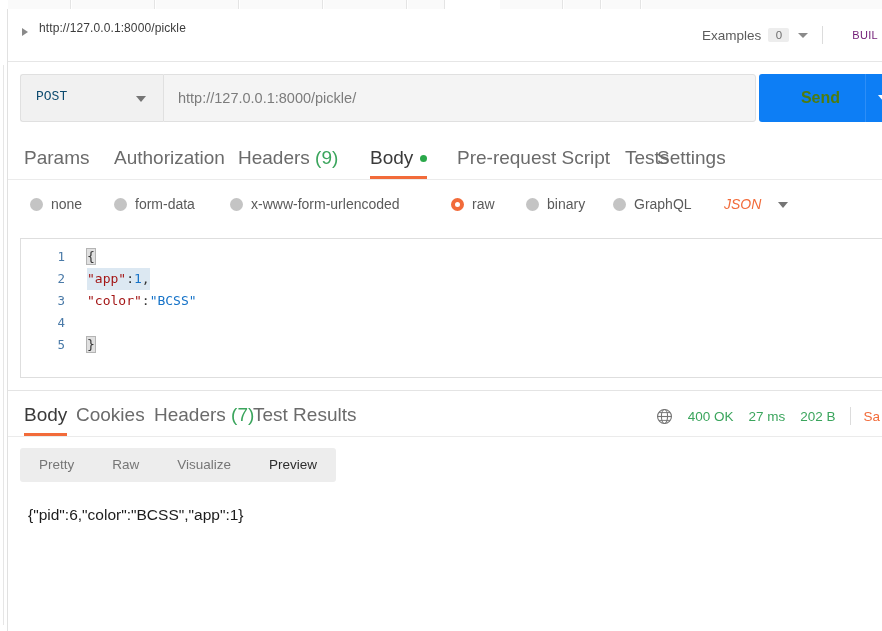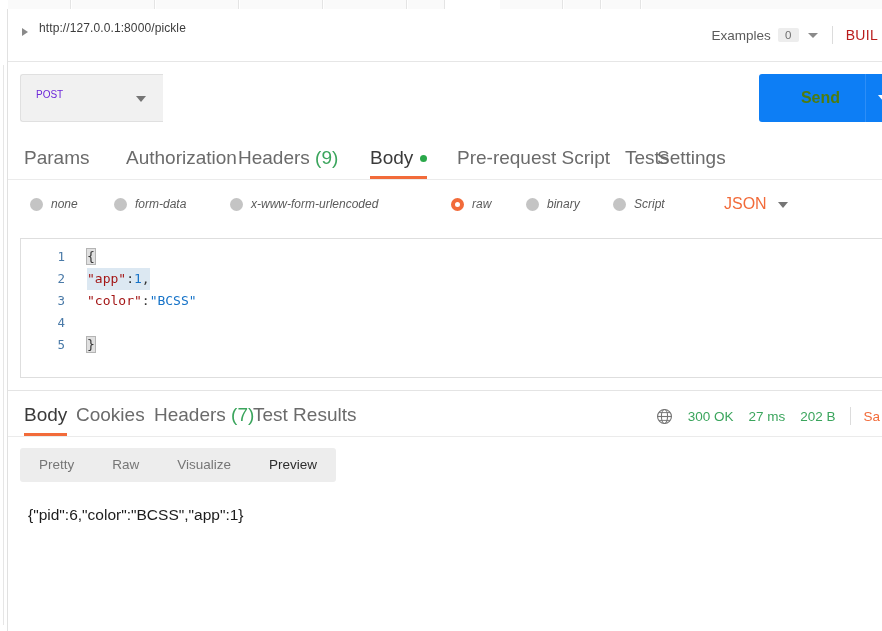--- a/index.html
+++ b/index.html
@@ -108,24 +108,25 @@
     border-left: 5px solid transparent;
     border-right: 5px solid transparent;
   }
   .hdr-divider {
     width: 1px;
     height: 18px;
     background: #dcdcdc;
     margin: 0 13px 0 14px;
   }
   .build-label {
-    font-size: 14px;
-    color: #b91c1c;
+    font-size: 11px;
+    color: #701a75;
     letter-spacing: 0.3px;
     white-space: nowrap;
+    margin-left: 16px;
   }
 
   
   .urlbar {
     position: absolute;
     left: 20px; top: 74px;
     width: 862px; height: 48px;
   }
   .method-box {
     position: absolute;
@@ -133,22 +134,23 @@
     width: 143px; height: 48px;
     background: #f1f1f1;
     border: 1px solid #e0e0e0;
     border-right: none;
     border-radius: 3px 0 0 3px;
     box-sizing: border-box;
   }
   .method-label {
     position: absolute;
     left: 15px; top: 14px;
-    font-size: 10px;
-    color: #6d28d9;
+    font-size: 13px;
+    color: #0c4a6e;
+    font-family: Liberation Mono, monospace;
   }
   .method-caret {
     position: absolute;
     right: 17px; top: 21px;
     width: 0; height: 0;
     border-top: 6px solid #757575;
     border-left: 5px solid transparent;
     border-right: 5px solid transparent;
   }
   .url-input {
@@ -258,31 +260,31 @@
     background: #c4c4c4;
     margin-right: 8px;
     flex: 0 0 auto;
     box-sizing: border-box;
   }
   .radio.on {
     background: #ffffff;
     border: 4px solid #f26b3a;
   }
   .bt-label {
-    font-size: 12px;
+    font-size: 14px;
     color: #5a5a5a;
-    font-style: italic;
   }
   .json-label {
     position: absolute;
     top: 0; height: 34px;
     line-height: 34px;
-    font-size: 16px;
+    font-size: 14px;
     color: #f26b3a;
     cursor: pointer;
+    font-style: italic;
   }
   .json-caret {
     position: absolute;
     top: 15px;
     width: 0; height: 0;
     border-top: 6px solid #757575;
     border-left: 5px solid transparent;
     border-right: 5px solid transparent;
     cursor: pointer;
   }
@@ -442,30 +444,31 @@
       <span class="hdr-divider"></span>
       <span class="build-label">BUIL</span>
     </div>
   </div>
 
   <div class="urlbar">
     <div class="method-box">
       <span class="method-label">POST</span>
       <span class="method-caret"></span>
     </div>
+    <input class="url-input" type="text" value="http://127.0.0.1:8000/pickle/" style="">
     <button class="send-btn"></button>
     <span class="send-label">Send</span>
     <div class="send-split">
       <span class="send-split-caret"></span>
     </div>
   </div>
 
   <div class="req-tabs" id="req-tabs">
       <div class="rtab" style="left: 16px;"><span>Params</span></div>
-      <div class="rtab" style="left: 106px; margin-left: 12px;"><span>Authorization</span></div>
+      <div class="rtab" style="left: 106px;"><span>Authorization</span></div>
       <div class="rtab" style="left: 230px;"><span>Headers</span><span class="count"> (9)</span></div>
       <div class="rtab active" style="left: 362px;"><span>Body</span><span class="dot"></span><span class="underline" style="background: rgb(242, 107, 58);"></span></div>
       <div class="rtab" style="left: 449px;"><span>Pre-request Script</span></div>
       <div class="rtab" style="left: 617px;"><span>Tests</span></div>
       <div class="rtab" style="left: 649px;"><span>Settings</span></div>
     </div>
 
   <div class="bodytypes" id="bodytypes">
       <div class="bt" style="left: 22px;">
         <span class="radio"></span>
@@ -482,21 +485,21 @@
       <div class="bt" style="left: 443px;">
         <span class="radio on" style="border-color: rgb(242, 107, 58);"></span>
         <span class="bt-label">raw</span>
       </div>
       <div class="bt" style="left: 518px;">
         <span class="radio"></span>
         <span class="bt-label">binary</span>
       </div>
       <div class="bt" style="left: 605px;">
         <span class="radio"></span>
-        <span class="bt-label">Script</span>
+        <span class="bt-label">GraphQL</span>
       </div>
       <div class="json-label" style="left: 716px;">JSON</div>
       <div class="json-caret" style="left: 770px;"></div>
     </div>
 
   <div class="editor">
     <div class="editor-lines" id="editor-lines">
         <div class="eline"><span class="lnum">1</span><span class="ecode"><span class="tok-brace">{</span></span></div>
         <div class="eline sel"><span class="lnum">2</span><span class="ecode"><span class="tok-key">"app"</span><span class="tok-punc">:</span><span class="tok-num">1</span><span class="tok-punc">,</span></span></div>
         <div class="eline"><span class="lnum">3</span><span class="ecode"><span class="tok-key">"color"</span><span class="tok-punc">:</span><span class="tok-str">"BCSS"</span></span></div>
@@ -509,21 +512,21 @@
 
   <div class="resp-tabs" id="resp-tabs">
     <div class="resp-status">
       <svg class="globe" viewBox="0 0 20 20">
         <circle cx="10" cy="10" r="8.2" fill="none" stroke="#757575" stroke-width="1.3"></circle>
         <ellipse cx="10" cy="10" rx="3.6" ry="8.2" fill="none" stroke="#757575" stroke-width="1.3"></ellipse>
         <line x1="1.8" y1="10" x2="18.2" y2="10" stroke="#757575" stroke-width="1.3"></line>
         <line x1="3.2" y1="5.4" x2="16.8" y2="5.4" stroke="#757575" stroke-width="1.1"></line>
         <line x1="3.2" y1="14.6" x2="16.8" y2="14.6" stroke="#757575" stroke-width="1.1"></line>
       </svg>
-      <span class="status-item">300 OK</span>
+      <span class="status-item">400 OK</span>
       <span class="status-item">27 ms</span>
       <span class="status-item">202 B</span>
       <span class="status-div"></span>
       <span class="save-resp">Sa</span>
     </div>
   <div class="rtab active" style="left: 16px;"><span>Body</span><span class="underline" style="background: rgb(242, 107, 58);"></span></div>
       <div class="rtab" style="left: 68px;"><span>Cookies</span></div>
       <div class="rtab" style="left: 146px;"><span>Headers</span><span class="count"> (7)</span></div>
       <div class="rtab" style="left: 245px;"><span>Test Results</span></div>
     </div>

